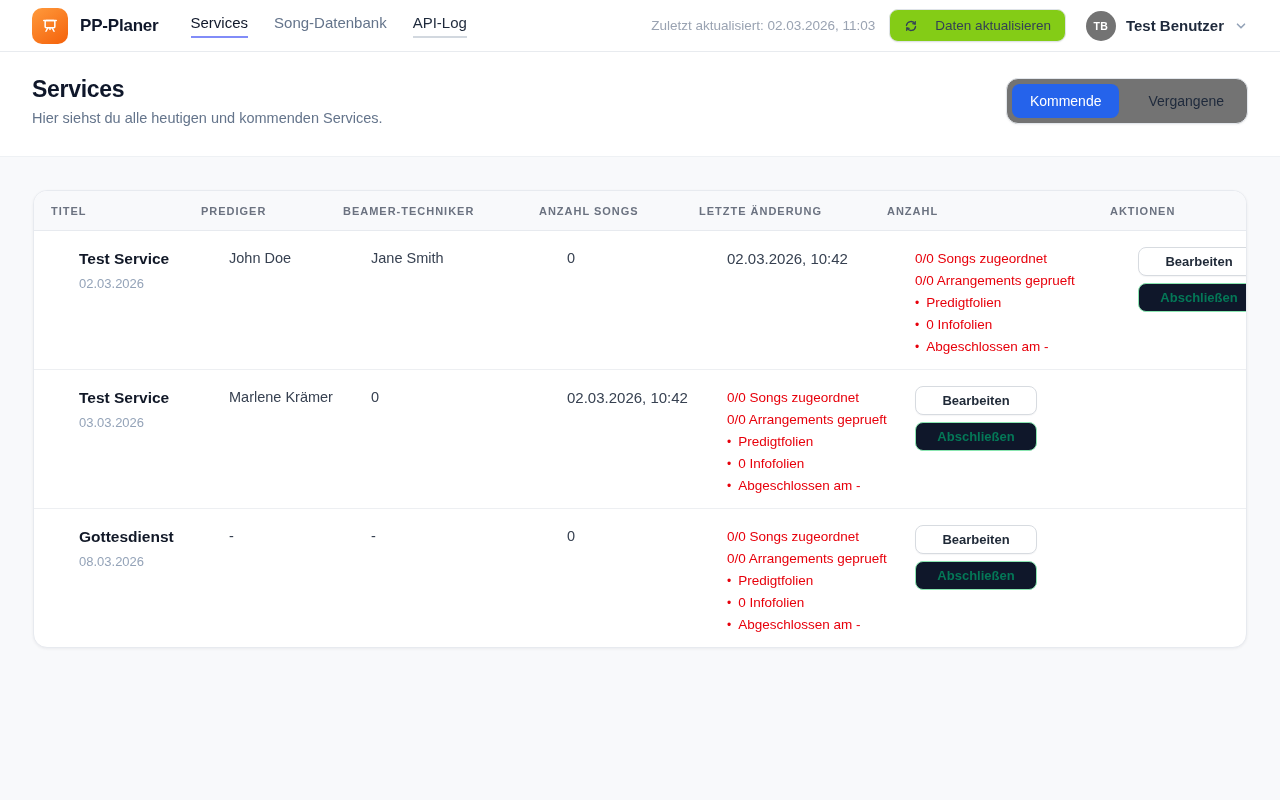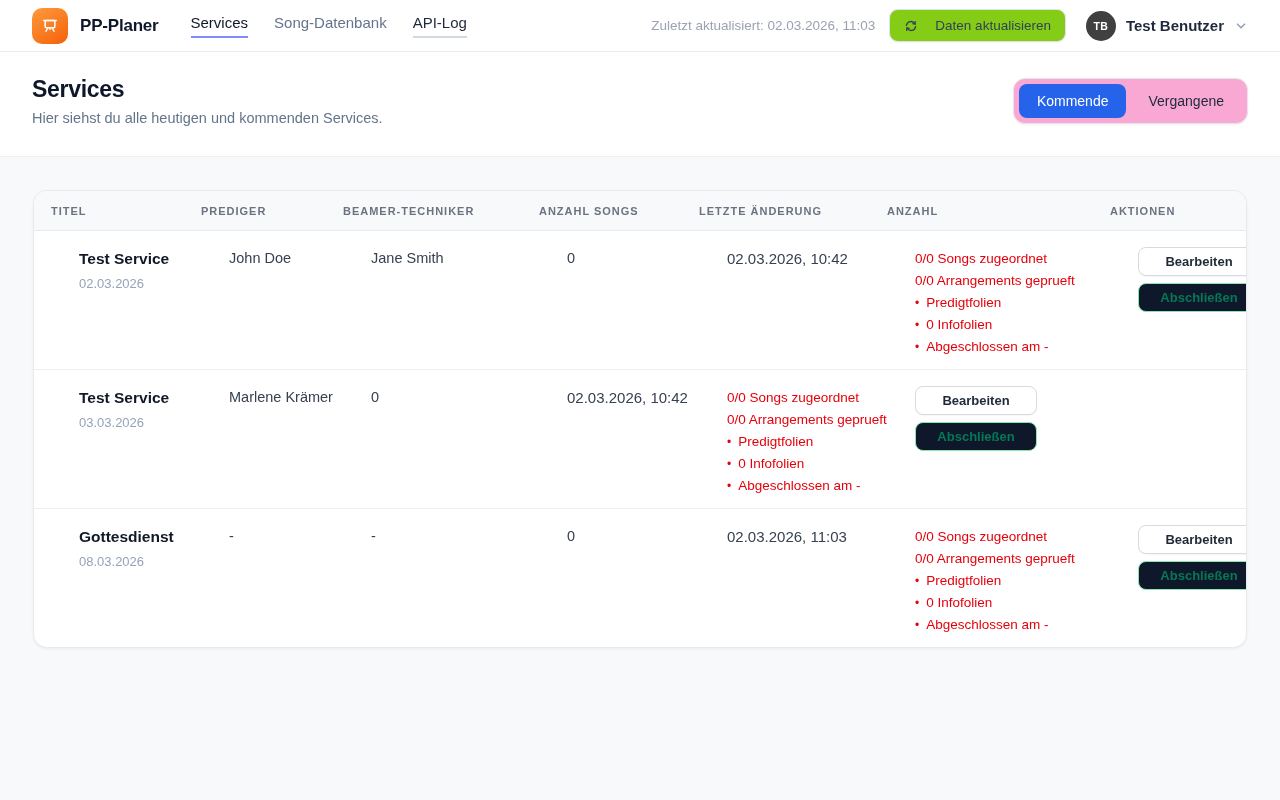--- a/index.html
+++ b/index.html
@@ -33,35 +33,35 @@
   .topbar-right { margin-left:auto; display:flex; align-items:center; gap:14px; }
   .last-updated { font-size:13.5px; color:#9aa3b2; }
   .refresh-btn {
     display:flex; align-items:center; gap:17px;
     background:#84cc16; border:1px solid #dfe3e8; border-radius:9px;
     padding:8px 14px; font-size:13.5px; color:#334155; font-weight:500;
     font-family:inherit; cursor:pointer; box-shadow:0 1px 1px rgba(16,24,40,.04);
   }
   .user-chip { display:flex; align-items:center; gap:10px; margin-left:6px; cursor:pointer; }
   .avatar {
-    width:30px; height:30px; border-radius:50%; background:#404040;
+    width:30px; height:30px; border-radius:50%; background:#737373;
     color:#ffffff; font-size:10.5px; font-weight:700;
     display:flex; align-items:center; justify-content:center; letter-spacing:.4px;
   }
   .user-name { font-size:15px; font-weight:600; color:#1e293b; }
 
   
   .page-head {
     background:#ffffff; border-bottom:1px solid #eef1f4;
     padding:24px 32px 30px; display:flex; align-items:center; justify-content:space-between;
   }
   .page-title { font-size:23px; font-weight:700; color:#0f172a; letter-spacing:-0.3px; }
   .page-subtitle { font-size:14.5px; color:#64748b; margin-top:7px; }
   .segmented {
-    display:flex; gap:4px; background:#f9a8d4; border:1px solid #e3e7ec;
+    display:flex; gap:11px; background:#737373; border:1px solid #e3e7ec;
     border-radius:12px; padding:5px; box-shadow:0 1px 2px rgba(16,24,40,.05);
   }
   .segmented button {
     border:none; background:transparent; font-family:inherit;
     font-size:14px; font-weight:500; color:#1e293b;
     padding:9px 18px; border-radius:8px; cursor:pointer;
   }
   .segmented button.active { background:#2563eb; color:#ffffff; }
 
   
@@ -217,21 +217,20 @@
     </div>
   </div>
         <div class="grid-cols trow">
     <div class="cell cell-title">
       <div class="svc-title">Gottesdienst</div>
       <div class="svc-date">08.03.2026</div>
     </div>
     <div class="cell">-</div>
     <div class="cell">-</div>
     <div class="cell">0</div>
-    <div class="cell cell-changed">02.03.2026, 11:03</div>
     <div class="cell" style="padding-top:1px;">
             <div class="status-line">0/0 Songs zugeordnet</div>
             <div class="status-line">0/0 Arrangements geprueft</div>
             <div class="status-line"><span class="dot">•</span>Predigtfolien</div>
             <div class="status-line"><span class="dot">•</span>0 Infofolien</div>
             <div class="status-line"><span class="dot">•</span>Abgeschlossen am -</div>
           </div>
     <div class="cell cell-actions">
       <button class="btn-edit">Bearbeiten</button>
       <button class="btn-complete">Abschließen</button>

